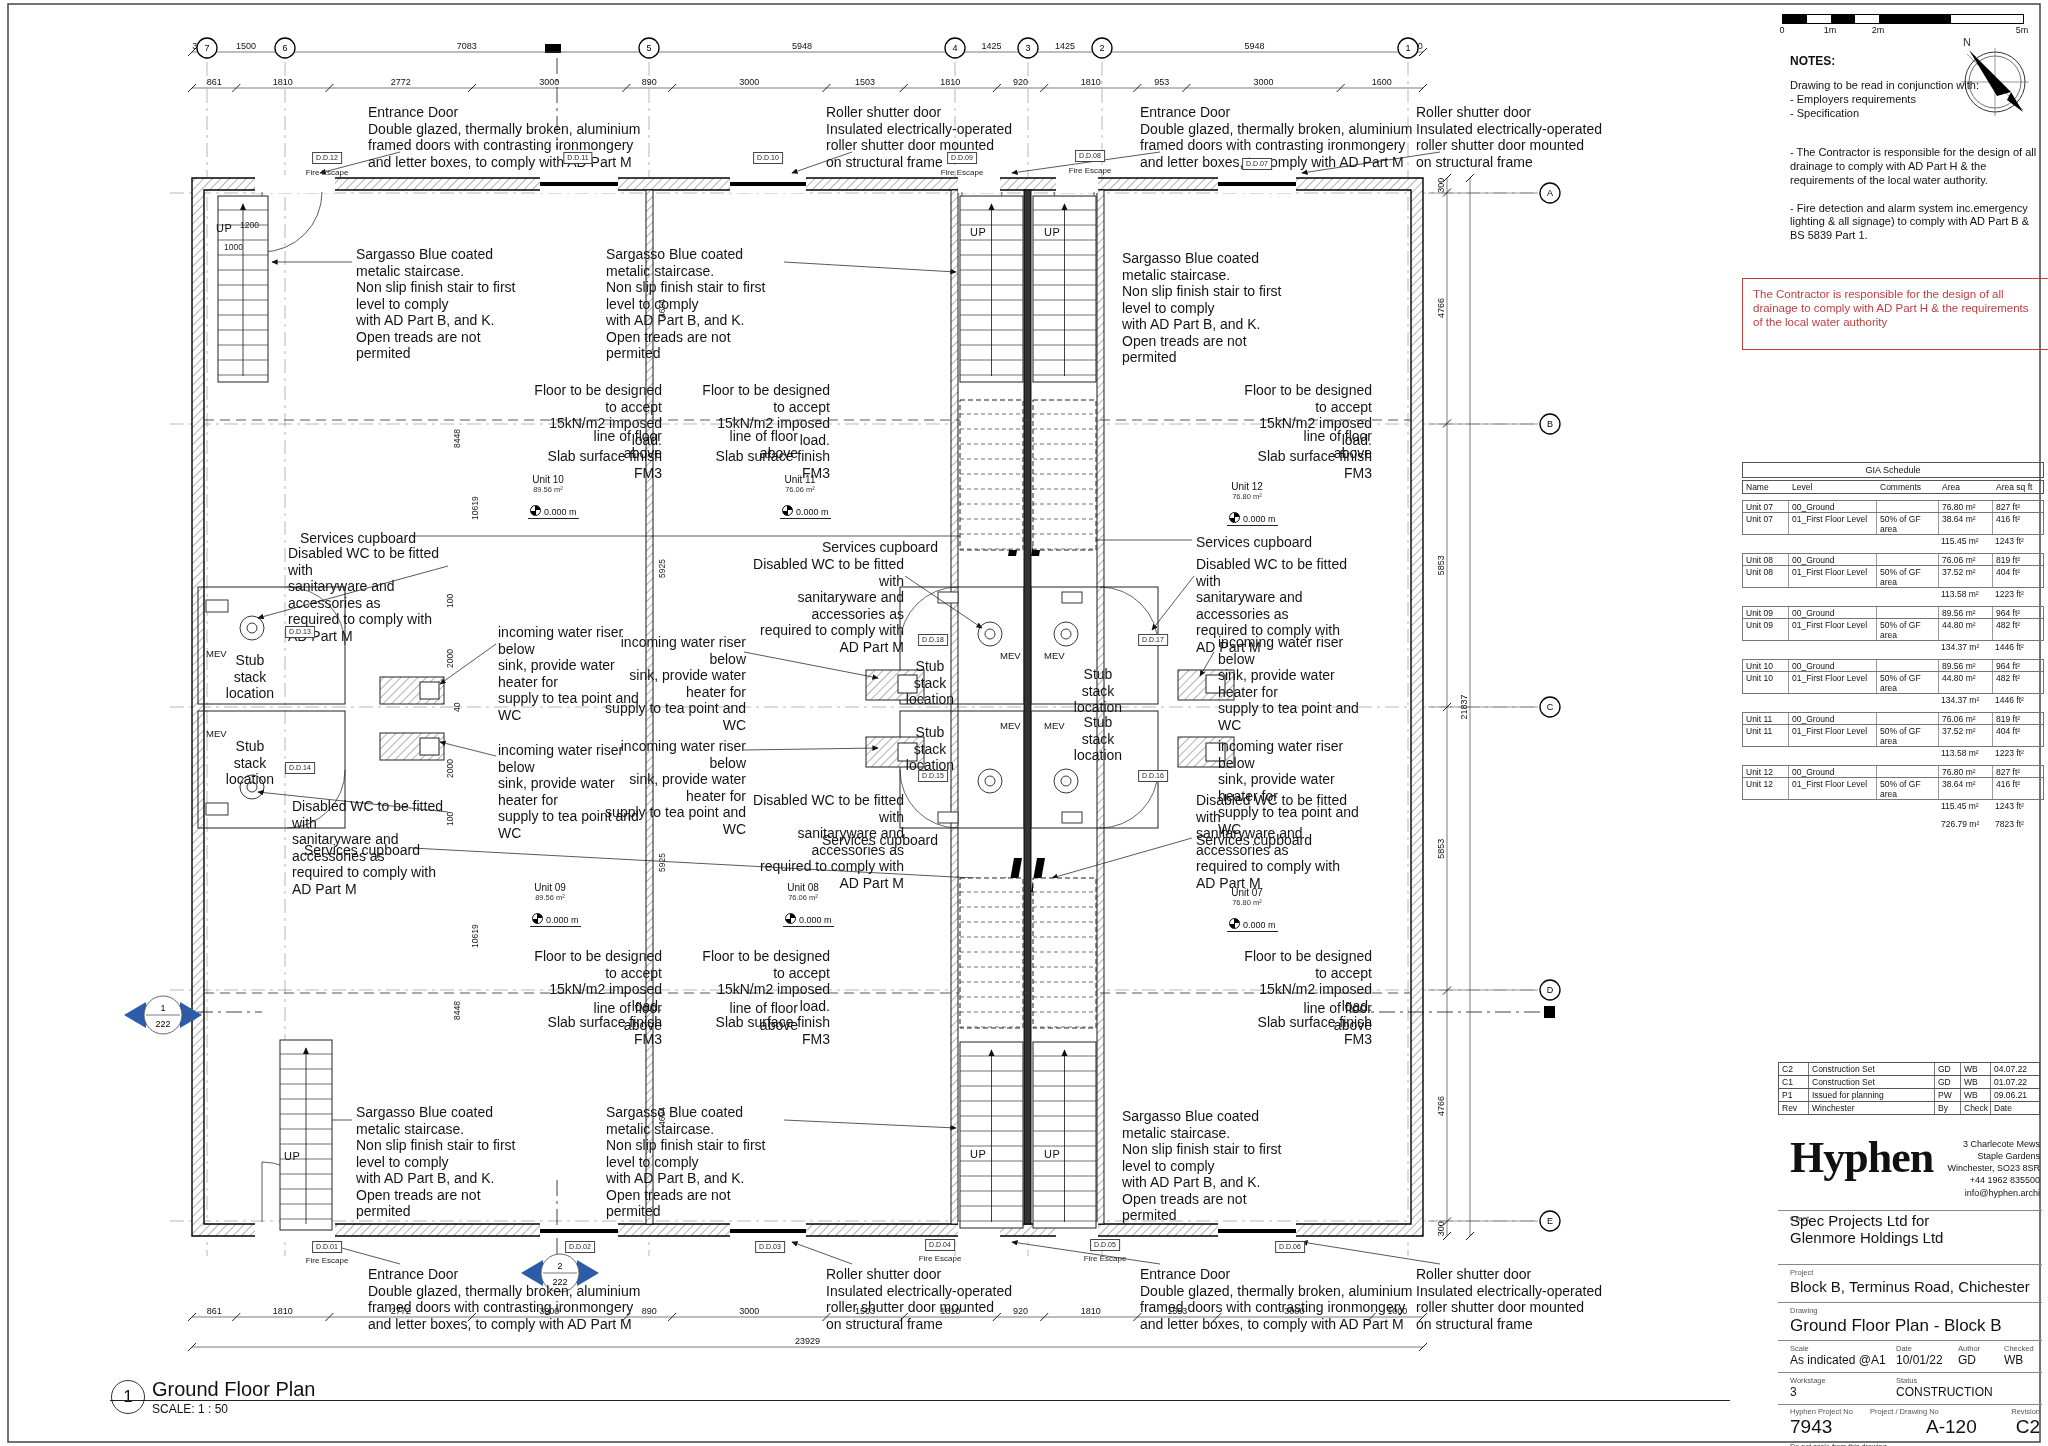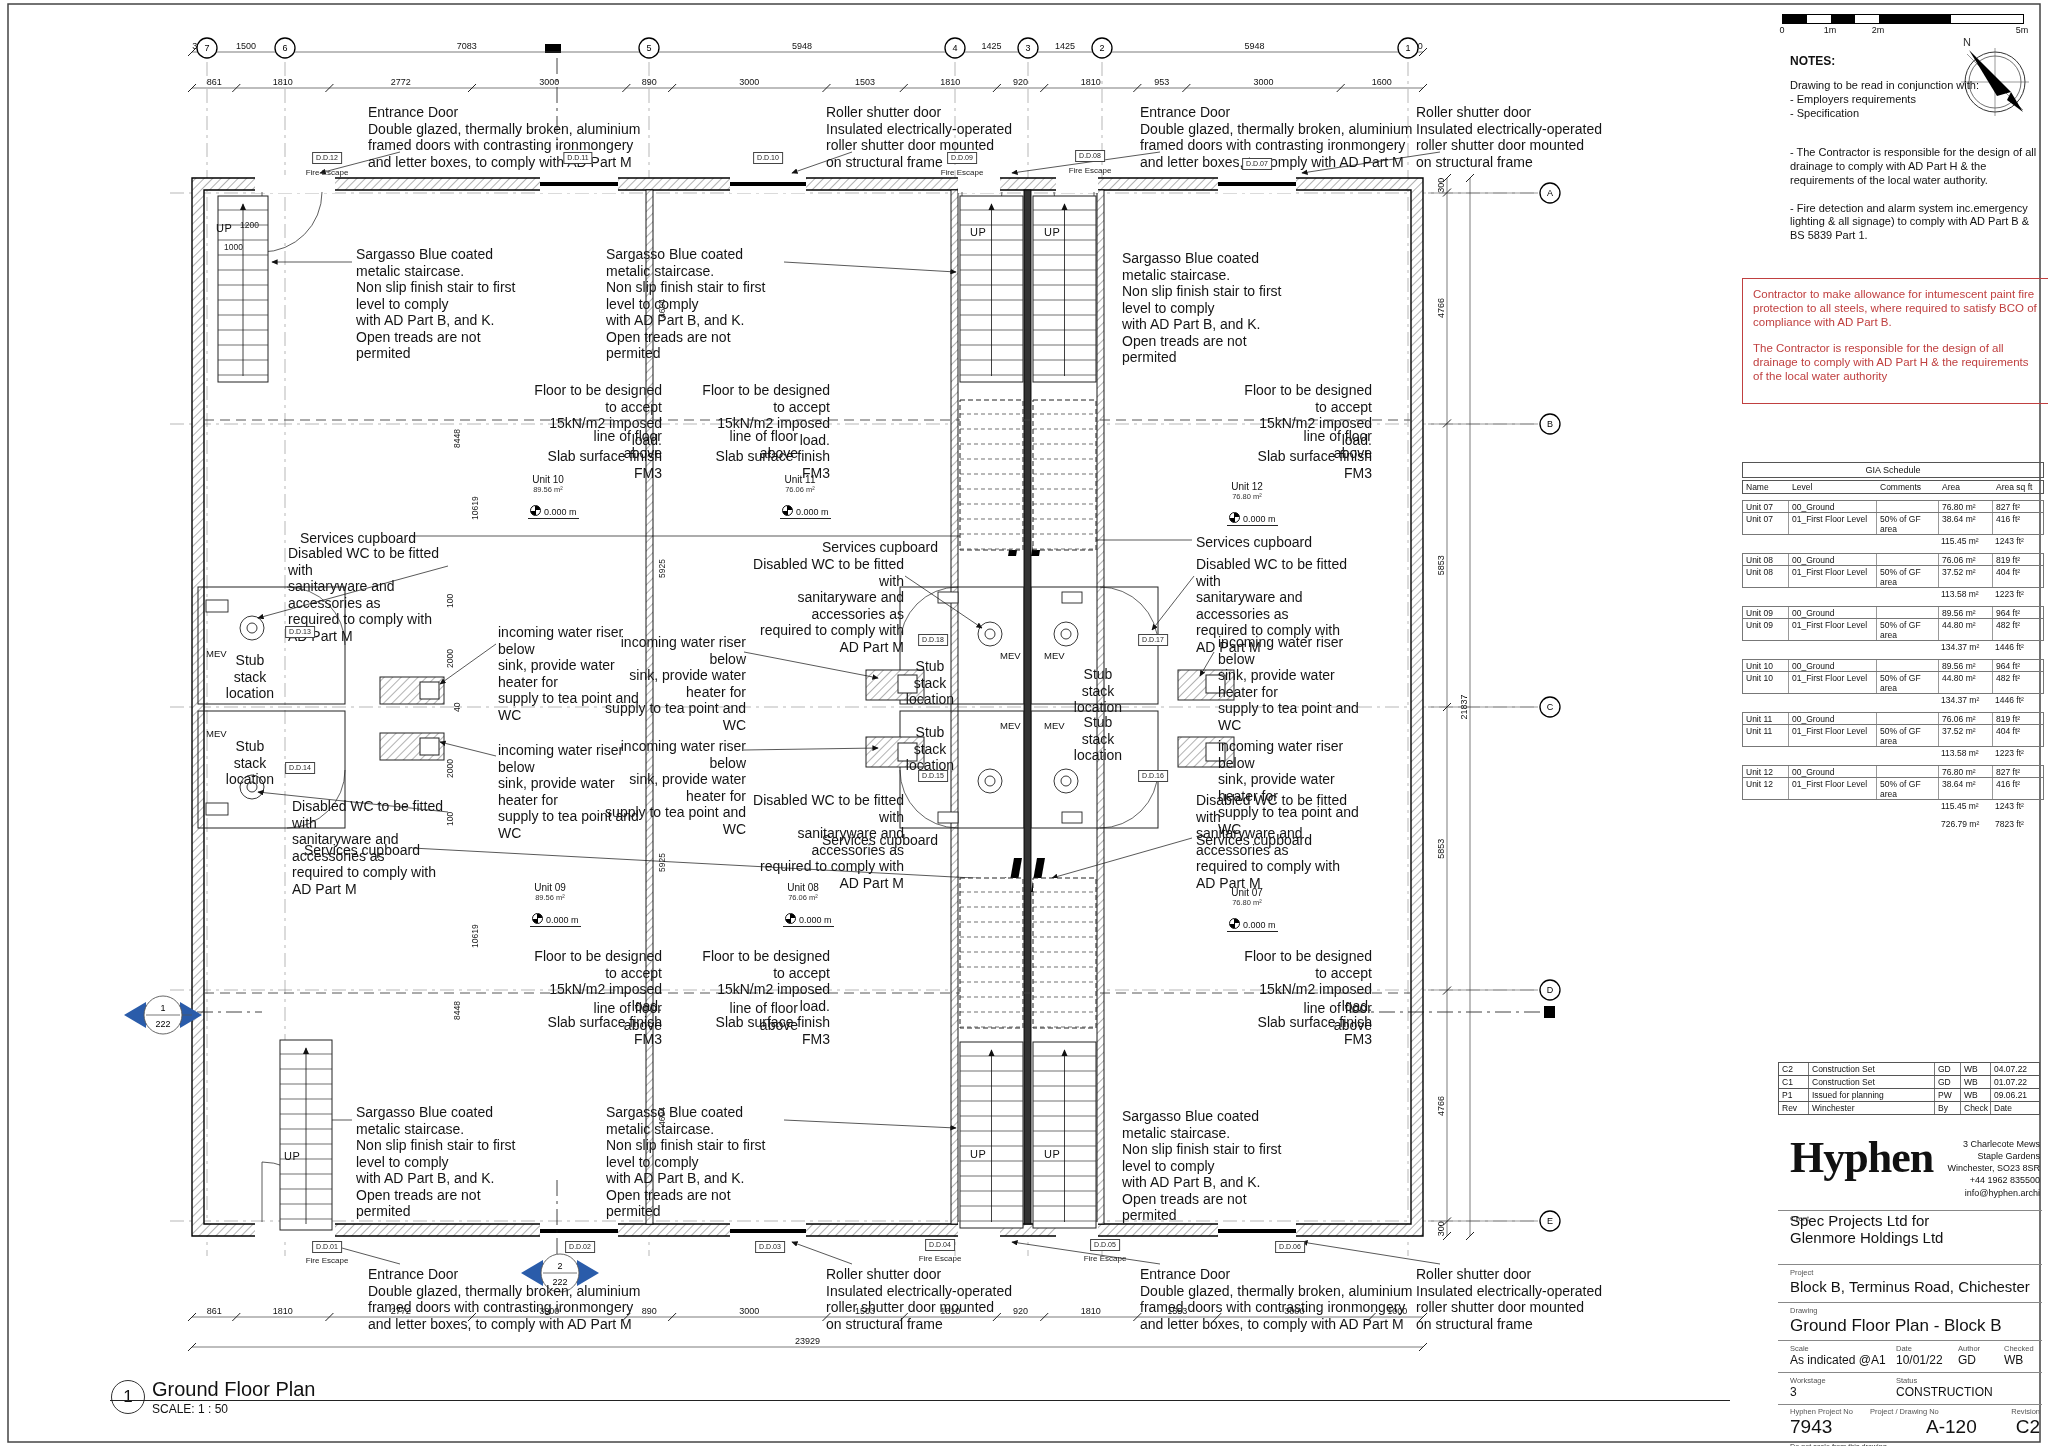--- a/index.html
+++ b/index.html
@@ -805,21 +805,20 @@
   <div id="notes">
     <div class="t">NOTES:</div>
     <div class="p">Drawing to be read in conjunction with:
 - Employers requirements
 - Specification</div>
     <div class="p" style="margin-top:26px">- The Contractor is responsible for the design of all drainage to comply with AD Part H &amp; the requirements of the local water authority.</div>
     <div class="p">- Fire detection and alarm system inc.emergency lighting &amp; all signage) to comply with AD Part B &amp; BS 5839 Part 1.</div>
   </div>
 
   <div id="rednote">
-    <div class="p">Contractor to make allowance for intumescent paint fire protection to all steels, where required to satisfy BCO of compliance with AD Part B.</div>
     <div class="p">The Contractor is responsible for the design of all drainage to comply with AD Part H &amp; the requirements of the local water authority</div>
   </div>
 
   <div id="gia">
     <div class="title">GIA Schedule</div>
     <div class="g-grid g-head">
       <div>Name</div>
         <div>Level</div>
       <div>Comments</div>
         <div>Area</div>

